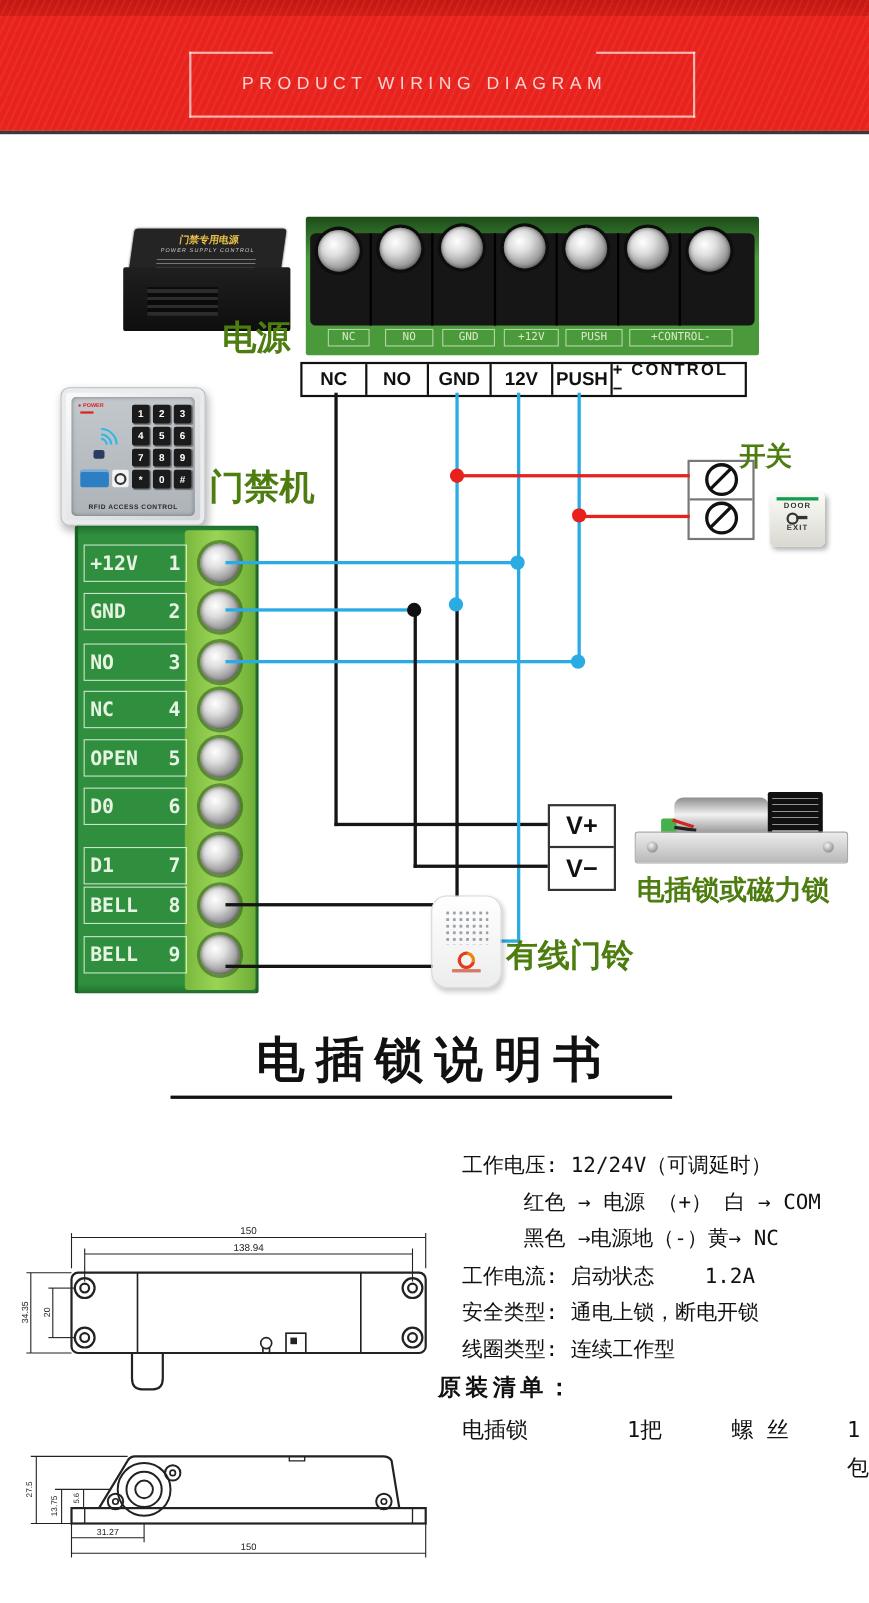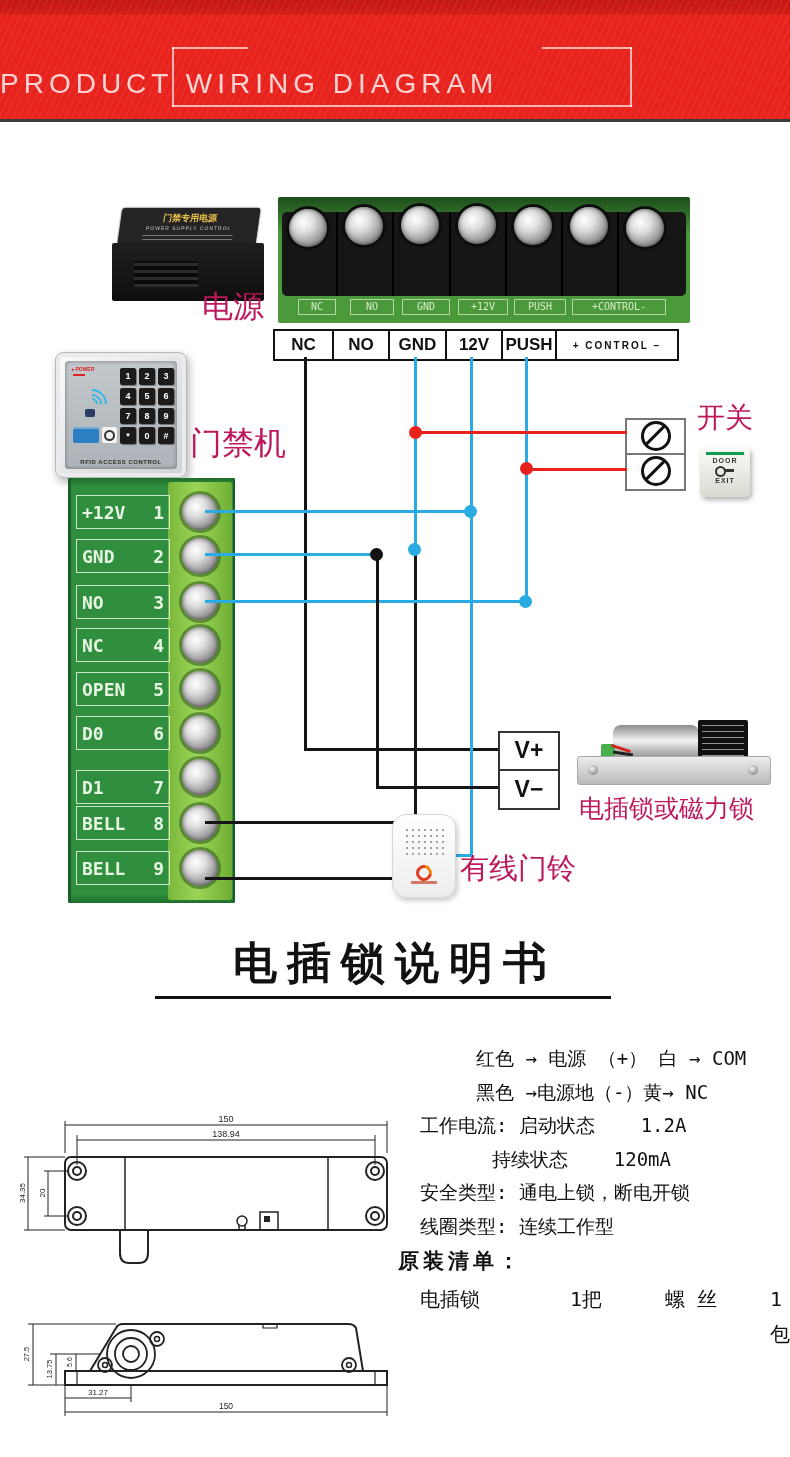--- a/index.html
+++ b/index.html
@@ -7,30 +7,30 @@
        font-family:"Liberation Sans",sans-serif;color:#111}
   .abs{position:absolute}
   
   .banner{left:0;top:0;width:790px;height:119px;
     background:linear-gradient(180deg,#c41712 0,#d11b15 14px,#e8231d 15px,#e8231d 100%);
     border-bottom:3px solid #3a3a3a}
   .banner .hatch{left:0;top:0;right:0;bottom:0;
     background:repeating-linear-gradient(115deg,rgba(255,255,255,.05) 0 2px,rgba(0,0,0,0) 2px 6px)}
   .banner-title{left:0;top:4px;width:790px;text-align:center;color:#fff;font-size:46px;
     font-weight:bold;letter-spacing:5px}
-  .banner-sub{left:0;top:68px;width:772px;color:rgba(255,255,255,.8);
-    font-size:28px;letter-spacing:5px}
+  .banner-sub{left:0;top:68px;width:772px;text-align:center;color:rgba(255,255,255,.8);
+    font-size:16px;letter-spacing:5px}
   .fr{background:rgba(255,255,255,.65)}
   
   .wire{position:absolute}
   .h{height:3px}.v{width:3px}
   .wb{background:#2aabe3}.wk{background:#151515}.wr{background:#e8211c}
   .dot{position:absolute;width:13px;height:13px;border-radius:50%}
   .db{background:#2aabe3}.dk{background:#111}.dr{background:#e8211c}
-  .lbl{position:absolute;font-weight:normal;color:#be185d}
+  .lbl{position:absolute;font-weight:bold;color:#4d7c0f}
   
   .ttable{left:273px;top:329px;width:402px;height:28px;border:2px solid #111;display:flex;background:#fff}
   .tcell{border-left:2px solid #111;display:flex;align-items:center;justify-content:center;
     font-weight:bold;font-size:17px}
   .tcell:first-child{border-left:none}
   
   .tphoto{left:278px;top:197px;width:412px;height:126px;border-radius:2px;
     background:linear-gradient(180deg,#1d4d1a 0,#2f6b28 12%,#4a9a3c 30%,#4a9a3c 100%)}
   .thouse{position:absolute;left:4px;top:15px;width:404px;height:84px;background:#161616;border-radius:5px}
   .tsep{position:absolute;top:0;width:2px;height:84px;background:#000}
@@ -176,21 +176,21 @@
   <div class="silk" style="left:236px;width:50px">PUSH</div>
   <div class="silk" style="left:294px;width:92px">+CONTROL-</div>
 </div>
 
 <div class="abs ttable">
   <div class="tcell" style="width:57px">NC</div>
   <div class="tcell" style="width:54px">NO</div>
   <div class="tcell" style="width:55px">GND</div>
   <div class="tcell" style="width:54px">12V</div>
   <div class="tcell" style="width:52px">PUSH</div>
-  <div class="tcell" style="flex:1;font-size:10px;letter-spacing:2px">+ CONTROL −</div>
+  <div class="tcell" style="flex:1;font-size:15px;letter-spacing:2px">+ CONTROL −</div>
 </div>
 
 <div class="abs kp">
   <div class="kp-panel">
     <div class="kp-ind">● <span>POWER</span></div>
     <div style="position:absolute;left:8px;top:13px;width:12px;height:2px;background:#d22"></div>
     <span class="arc" style="left:12px;top:28px;width:26px;height:26px"></span>
     <span class="arc" style="left:17px;top:33px;width:16px;height:16px"></span>
     <span class="arc" style="left:21px;top:37px;width:8px;height:8px"></span>
     <span style="position:absolute;left:20px;top:48px;width:10px;height:8px;background:#2a3c62;border-radius:2px"></span>
@@ -218,21 +218,21 @@
 <div class="lbl" style="left:190px;top:422px;font-size:32px">门禁机</div>
 
 <div class="abs sw">
   <div class="sw-cell">
       <span class="noSym"></span>
     </div>
   <div class="sw-cell">
       <span class="noSym"></span>
     </div>
 </div>
-<div class="lbl" style="left:697px;top:399px;font-size:28px">开关</div>
+<div class="lbl" style="left:672px;top:399px;font-size:24px">开关</div>
 <div class="abs exitbtn">
   <div class="bar"></div>
   <div class="t">DOOR</div>
   <div class="keyicon"></div>
   <div class="t">EXIT</div>
 </div>
 
 <div class="abs pcb">
   <div class="strip"></div>
   <div class="pin-box" style="top:17px">
@@ -404,24 +404,24 @@
       <circle cx="329" cy="75" r="2.5" stroke-width="1.5"></circle>
   </g>
   <text x="9" y="64" text-anchor="middle" font-size="7.5" transform="rotate(-90 9 64)">27.5</text>
   <text x="32" y="79" text-anchor="middle" font-size="7.5" transform="rotate(-90 32 79)">13.75</text>
   <text x="52" y="72" text-anchor="middle" font-size="7" transform="rotate(-90 52 72)">5.6</text>
   <text x="78" y="105" text-anchor="middle" font-size="8">31.27</text>
   <text x="206" y="119" text-anchor="middle" font-size="8.5">150</text>
 </svg>
 
 <div class="abs spec">
+  <div class="spec-line ia">工作电压: 12/24V（可调延时）</div>
   <div class="spec-line ib">红色 → 电源 （+） 白 → COM</div>
   <div class="spec-line ib">黑色 →电源地（-）黄→ NC</div>
   <div class="spec-line ia">工作电流: 启动状态    1.2A</div>
-  <div class="spec-line ic">持续状态    120mA</div>
   <div class="spec-line ia">安全类型: 通电上锁，断电开锁</div>
   <div class="spec-line ia">线圈类型: 连续工作型</div>
   <div class="spec-h" style="margin-top:0">原装清单：</div>
   <div class="pkg ia">
     <span>电插锁</span>
     <span>1把</span>
     <span>螺  丝</span>
     <span>1包</span>
 
   </div>

